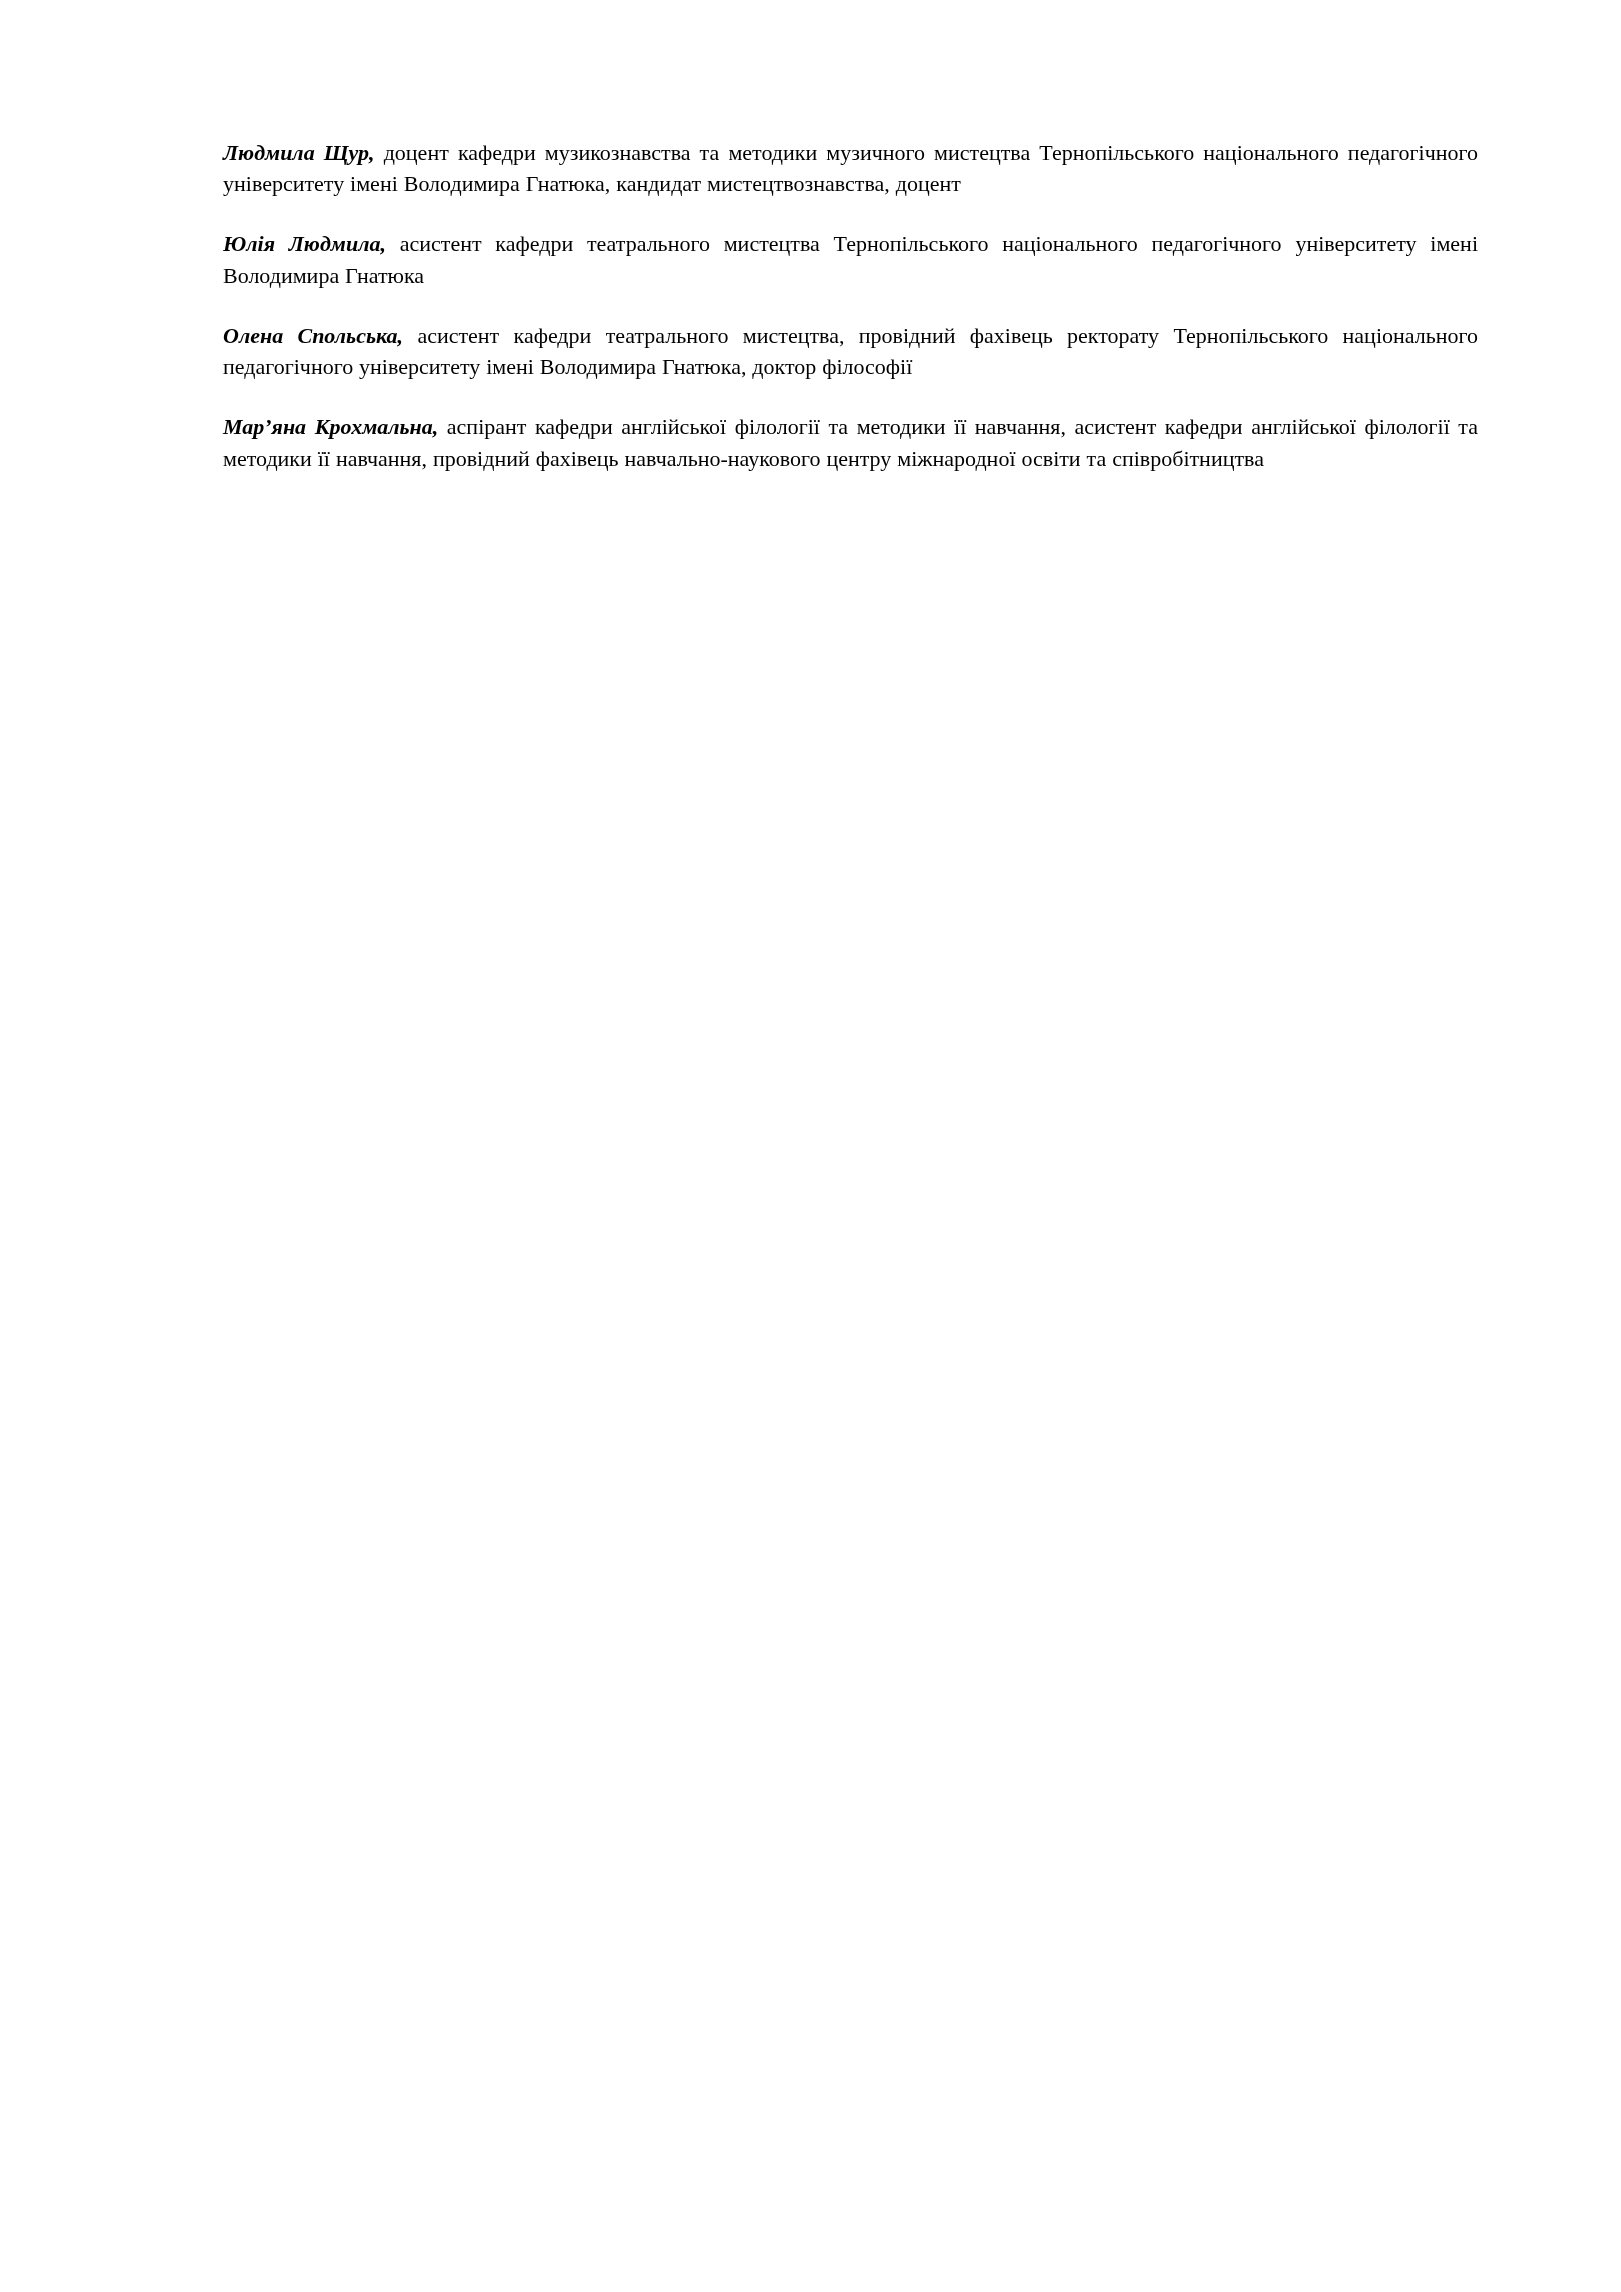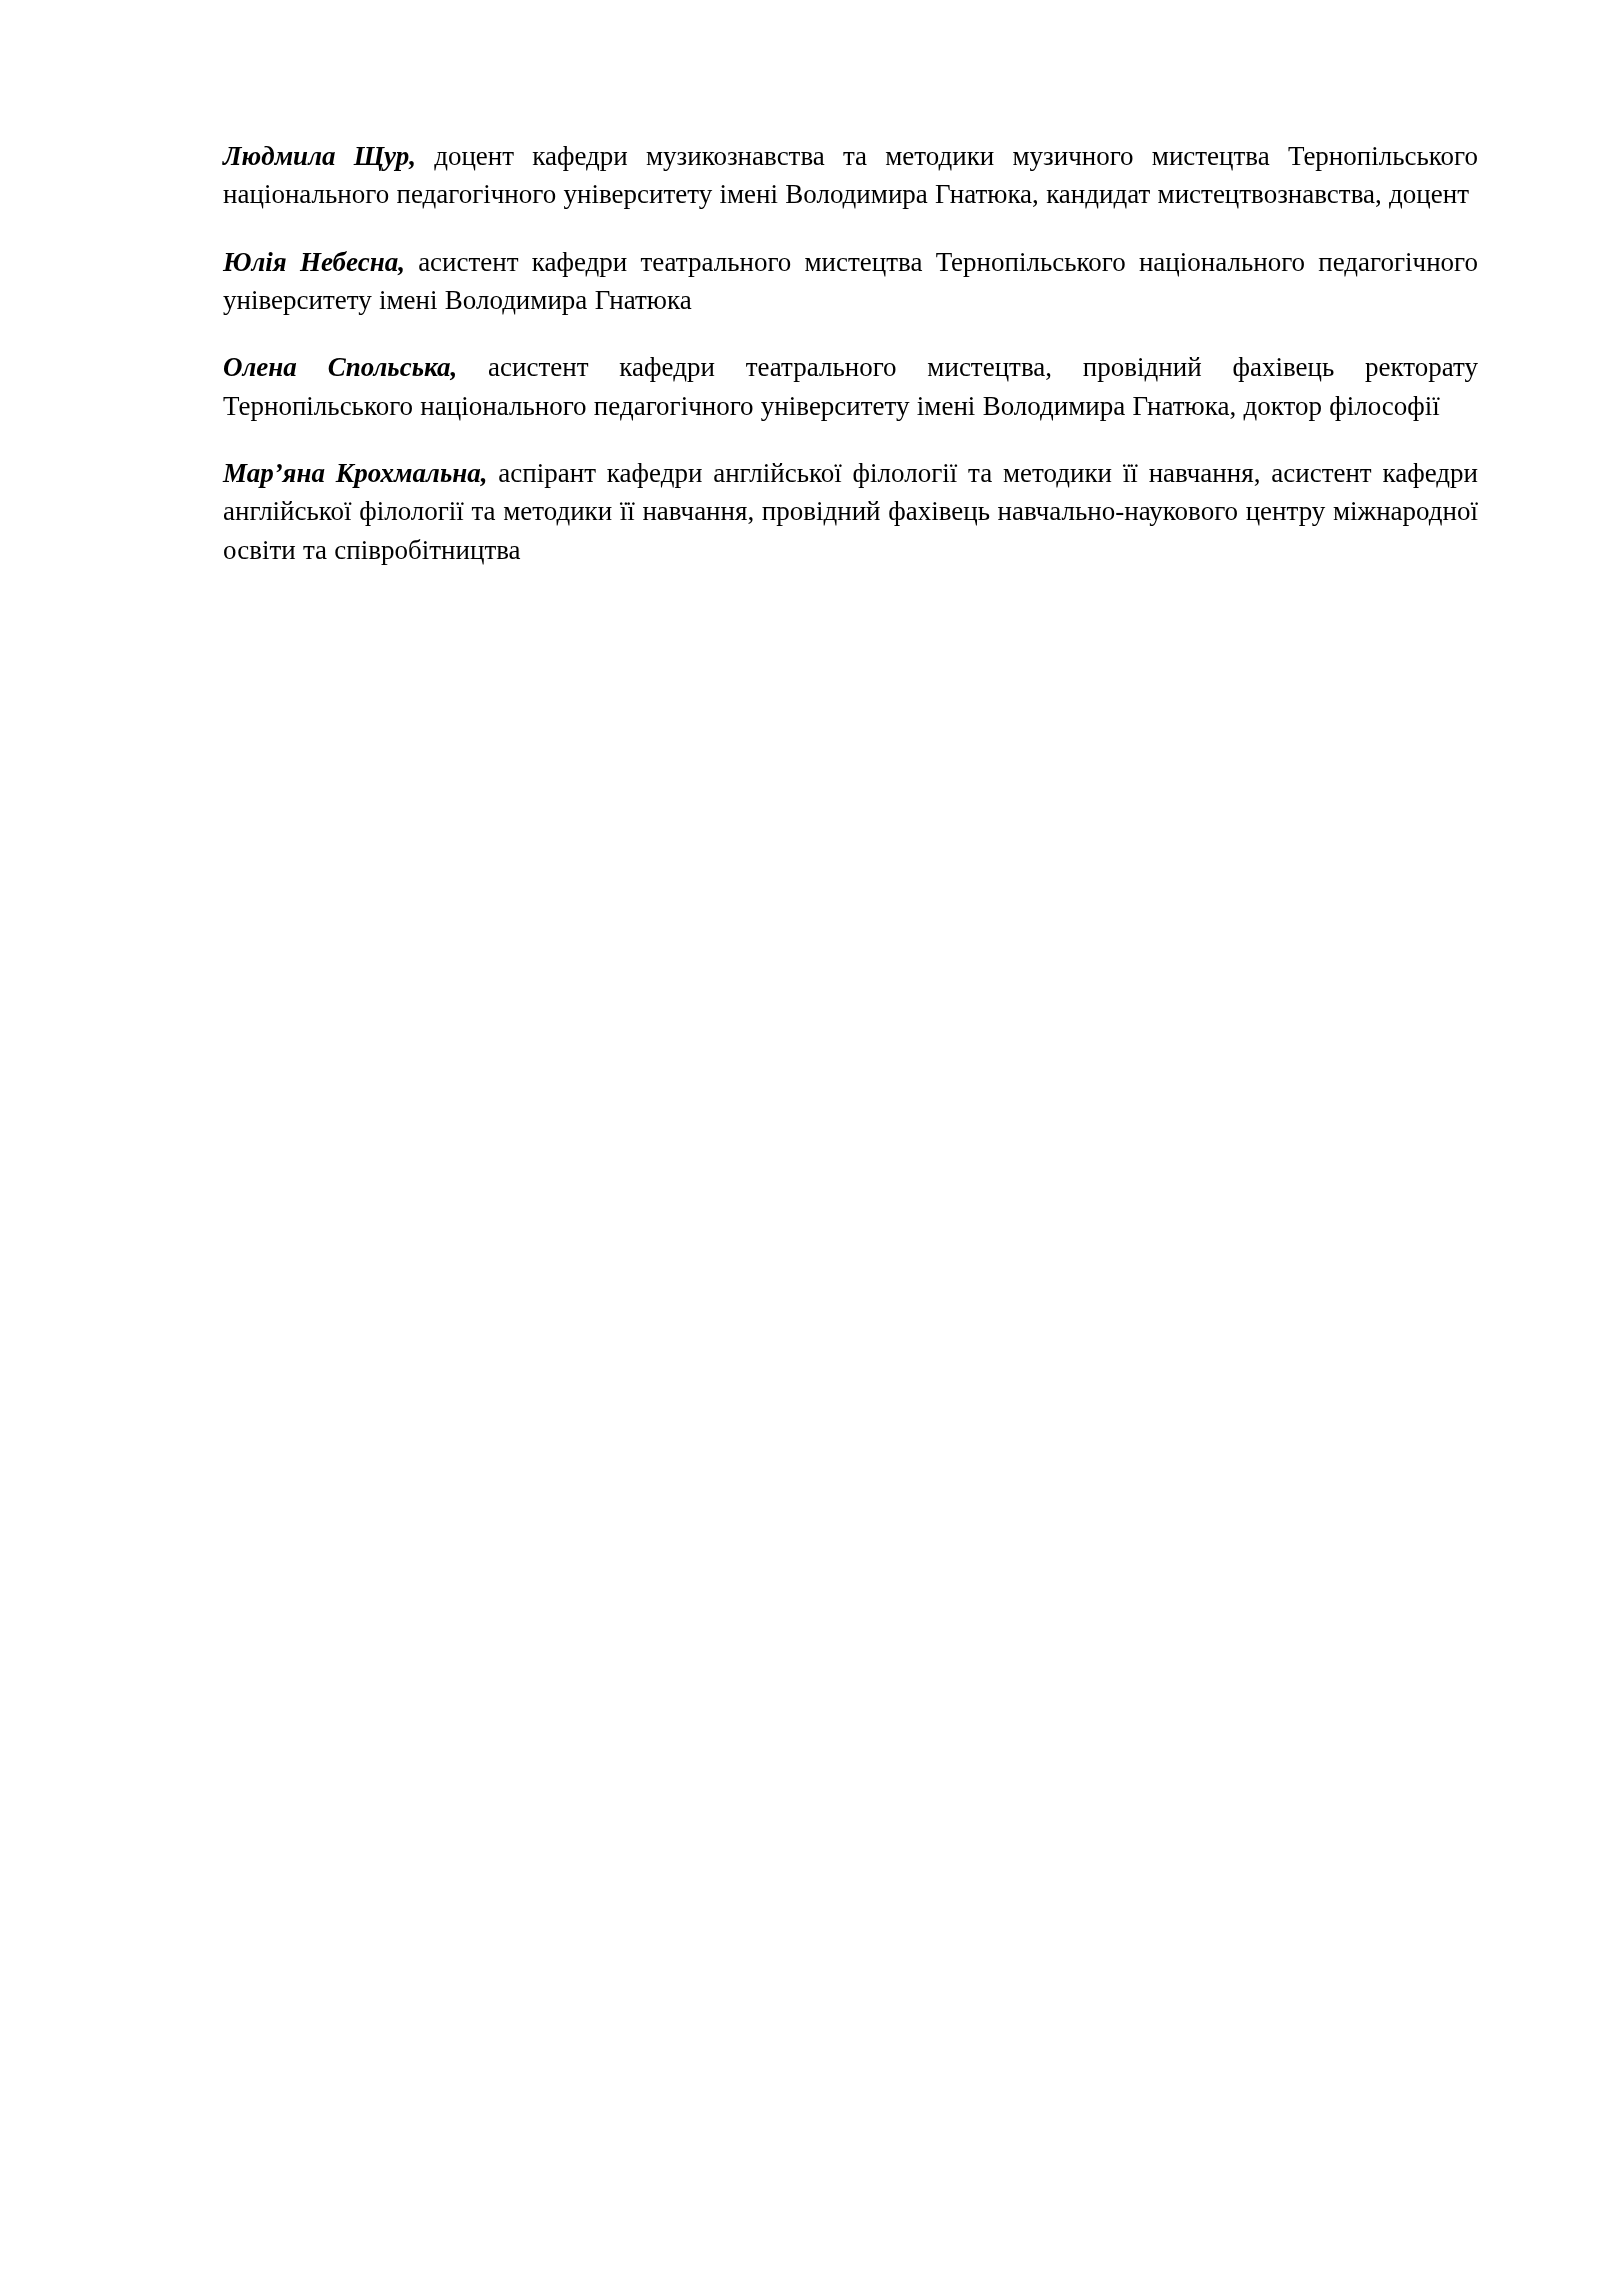--- a/index.html
+++ b/index.html
@@ -18,21 +18,21 @@
     position: relative;
     width: 1621px;
     height: 2293px;
     box-sizing: border-box;
     padding: 137px 147px 0 223px;
   }
   .content {
     width: 1255px;
   }
   .entry {
-    font-size: 27px;
+    font-size: 22px;
     line-height: 1.42;
     text-align: justify;
     text-justify: inter-word;
     margin: 0 0 29px 0;
     word-spacing: 0.02em;
   }
   .entry:last-child {
     margin-bottom: 17px;
   }
   .entry .name {
@@ -41,21 +41,21 @@
   }
 </style>
 </head>
 <body>
 
 <div class="page">
   <div class="content">
 
     <p class="entry"><span class="name">Людмила Щур,</span><span> доцент кафедри музикознавства та методики музичного мистецтва Тернопільського національного педагогічного університету імені Володимира Гнатюка, кандидат мистецтвознавства, доцент</span></p>
 
-    <p class="entry"><span class="name">Юлія Небесна,</span><span> асистент кафедри театрального мистецтва Тернопільського національного педагогічного університету імені Володимира Гнатюка</span></p>
+    <p class="entry"><span class="name">Юлія Людмила,</span><span> асистент кафедри театрального мистецтва Тернопільського національного педагогічного університету імені Володимира Гнатюка</span></p>
 
 
     <p class="entry"><span class="name">Олена Спольська,</span><span> асистент кафедри театрального мистецтва, провідний фахівець ректорату Тернопільського національного педагогічного університету імені Володимира Гнатюка, доктор філософії</span></p>
 
     <p class="entry"><span class="name">Мар’яна Крохмальна,</span><span> аспірант кафедри англійської філології та методики її навчання, асистент кафедри англійської філології та методики її навчання, провідний фахівець навчально-наукового центру міжнародної освіти та співробітництва</span></p>
 
   </div>
 </div>
 
 

